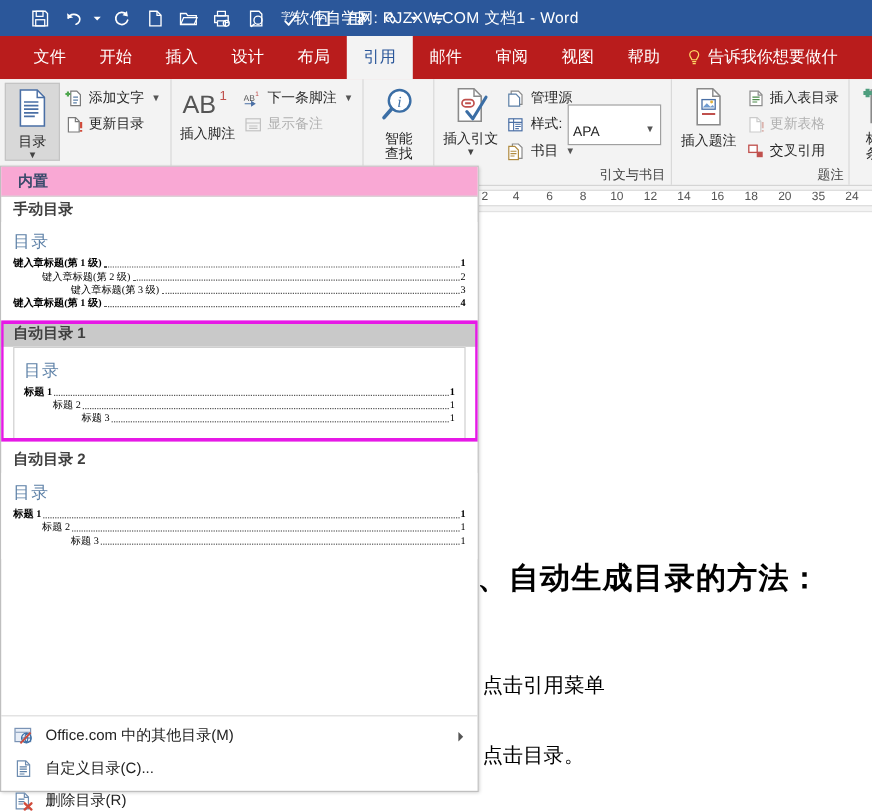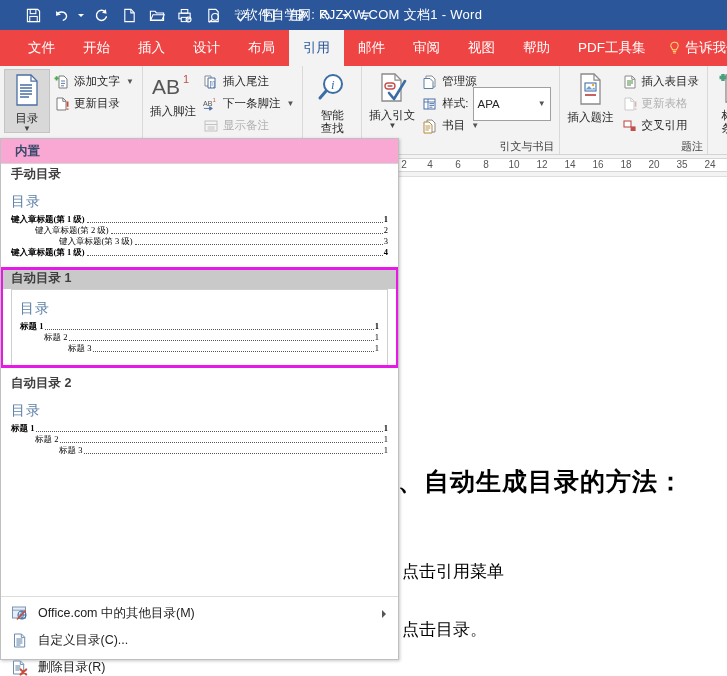--- a/index.html
+++ b/index.html
@@ -31,21 +31,21 @@
   }
   .title-text {
     position: absolute; left: 0; right: 0; top: 0; height: 30px;
     display: flex; align-items: center; justify-content: center;
     font-size: 13px; letter-spacing: .3px; pointer-events: none;
   }
 
   
   .tabstrip {
     position: absolute; left: 0; top: 30px; width: 727px; height: 36px;
-    background: #ef4444; display: flex; align-items: stretch;
+    background: #b91c1c; display: flex; align-items: stretch;
     padding-left: 14px; font-size: 13.5px;
   }
   .tab {
     display: flex; align-items: center; padding: 0 14px;
     color: #ffffff; height: 36px; white-space: nowrap;
   }
   .tab.active { background: #f3f3f3; color: #2b579a; }
   .tell-me { display:flex; align-items:center; gap:5px; padding: 0 8px; color:#fff; white-space: nowrap;}
   .bulb { width: 13px; height: 15px; display:block; }
 
@@ -73,21 +73,21 @@
   .smallcol { display: flex; flex-direction: column; gap: 1px; padding-top: 2px;}
   .smallbtn {
     display: flex; align-items: center; gap: 4px; height: 21px; padding: 0 4px;
     white-space: nowrap;
   }
   .smallbtn.dim { color: #b0b0b0; }
   .smallbtn .cap { font-size: 11.5px; }
   .ic { width: 16px; height: 16px; display: block; flex: none; }
   .caretd { font-size: 8px; color:#555; margin-left: 2px; line-height:1; }
   .stylebox {
-    display:flex; align-items:center; height: 20px; width: 78px;
+    display:flex; height: 20px; width: 78px;
     border: 1px solid #a0a0a0; background:#fff; font-size: 11.5px; padding: 16px 4px;
     justify-content: space-between; color: #262626;
   }
 
   
   .docarea {
     position: absolute; left: 0; top: 155px; width: 727px; height: 521px;
     background: #ffffff;
   }
   .ruler {
@@ -258,21 +258,20 @@
     <div class="tab">文件</div>
     <div class="tab">开始</div>
     <div class="tab">插入</div>
     <div class="tab">设计</div>
     <div class="tab">布局</div>
     <div class="tab active">引用</div>
     <div class="tab">邮件</div>
     <div class="tab">审阅</div>
     <div class="tab">视图</div>
     <div class="tab">帮助</div>
-    <div class="tab">PDF工具集</div>
     <div class="tell-me">
       <span>
         <svg class="bulb" viewBox="0 0 14 16">
             <path d="M7 1.2 C4.4 1.2 3 3.1 3 5 C3 6.8 4.6 7.7 4.9 9.4 L9.1 9.4 C9.4 7.7 11 6.8 11 5 C11 3.1 9.6 1.2 7 1.2 Z" fill="none" stroke="#ffd966" stroke-width="1.1"></path>
             <path d="M5.2 11.1 h3.6 M5.6 12.8 h2.8" stroke="#ffd966" stroke-width="1.1"></path>
           </svg>
       </span>
       <span>告诉我你想要做什</span>
     </div>
   </div>
@@ -324,30 +323,20 @@
         <div class="bigbtn" style="width:52px">
           <span>
             <svg width="44" height="28" viewBox="0 0 44 28">
                 <text x="1" y="22" font-size="21" fill="#555" font-family="sans-serif">AB</text>
                 <text x="32" y="11" font-size="11" fill="#c0504d" font-family="sans-serif">1</text>
               </svg>
           </span>
           <span class="lbl">插入脚注</span>
         </div>
         <div class="smallcol">
-          <div class="smallbtn">
-            <span>
-              <svg class="ic" viewBox="0 0 16 16">
-                  <path d="M2 2h6v10H2z" fill="#fff" stroke="#8a8a8a" stroke-width="1"></path>
-                  <path d="M5 4h7v10H5z" fill="#fff" stroke="#4a6fa5" stroke-width="1"></path>
-                  <text x="6.4" y="12" font-size="7" fill="#4a6fa5" font-family="sans-serif">[i]</text>
-                </svg>
-            </span>
-            <span class="cap">插入尾注</span>
-          </div>
           <div class="smallbtn">
             <span>
               <svg class="ic" viewBox="0 0 18 16">
                   <text x="0" y="10" font-size="8" fill="#555" font-family="sans-serif">AB</text>
                   <text x="11" y="6" font-size="6" fill="#c0504d" font-family="sans-serif">1</text>
                   <path d="M1 13h8M7.5 11 L10.5 13 L7.5 15z" fill="#4a6fa5" stroke="#4a6fa5" stroke-width="1"></path>
                 </svg>
             </span>
             <span class="cap">下一条脚注</span>
             <span class="caretd">▼</span>

